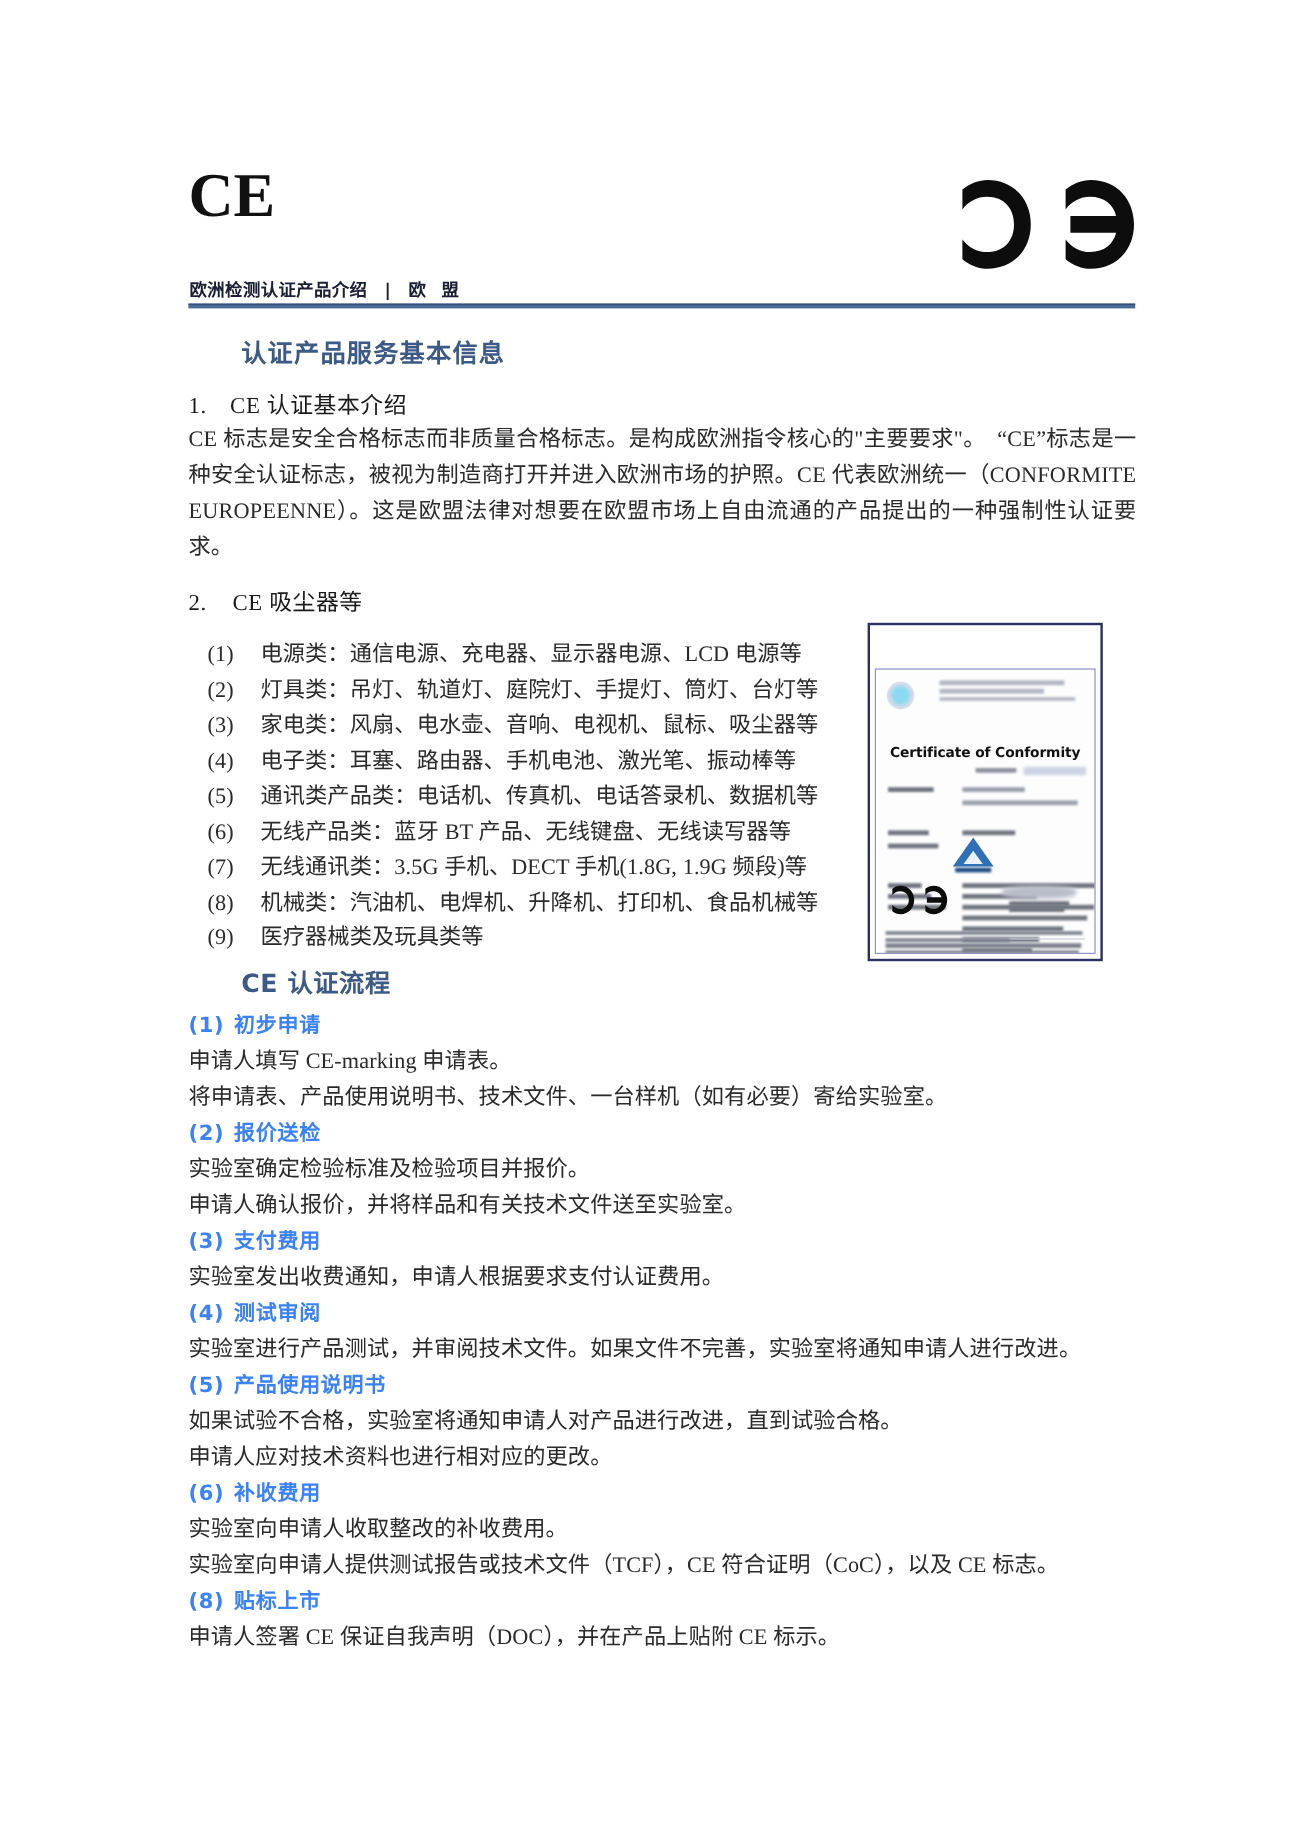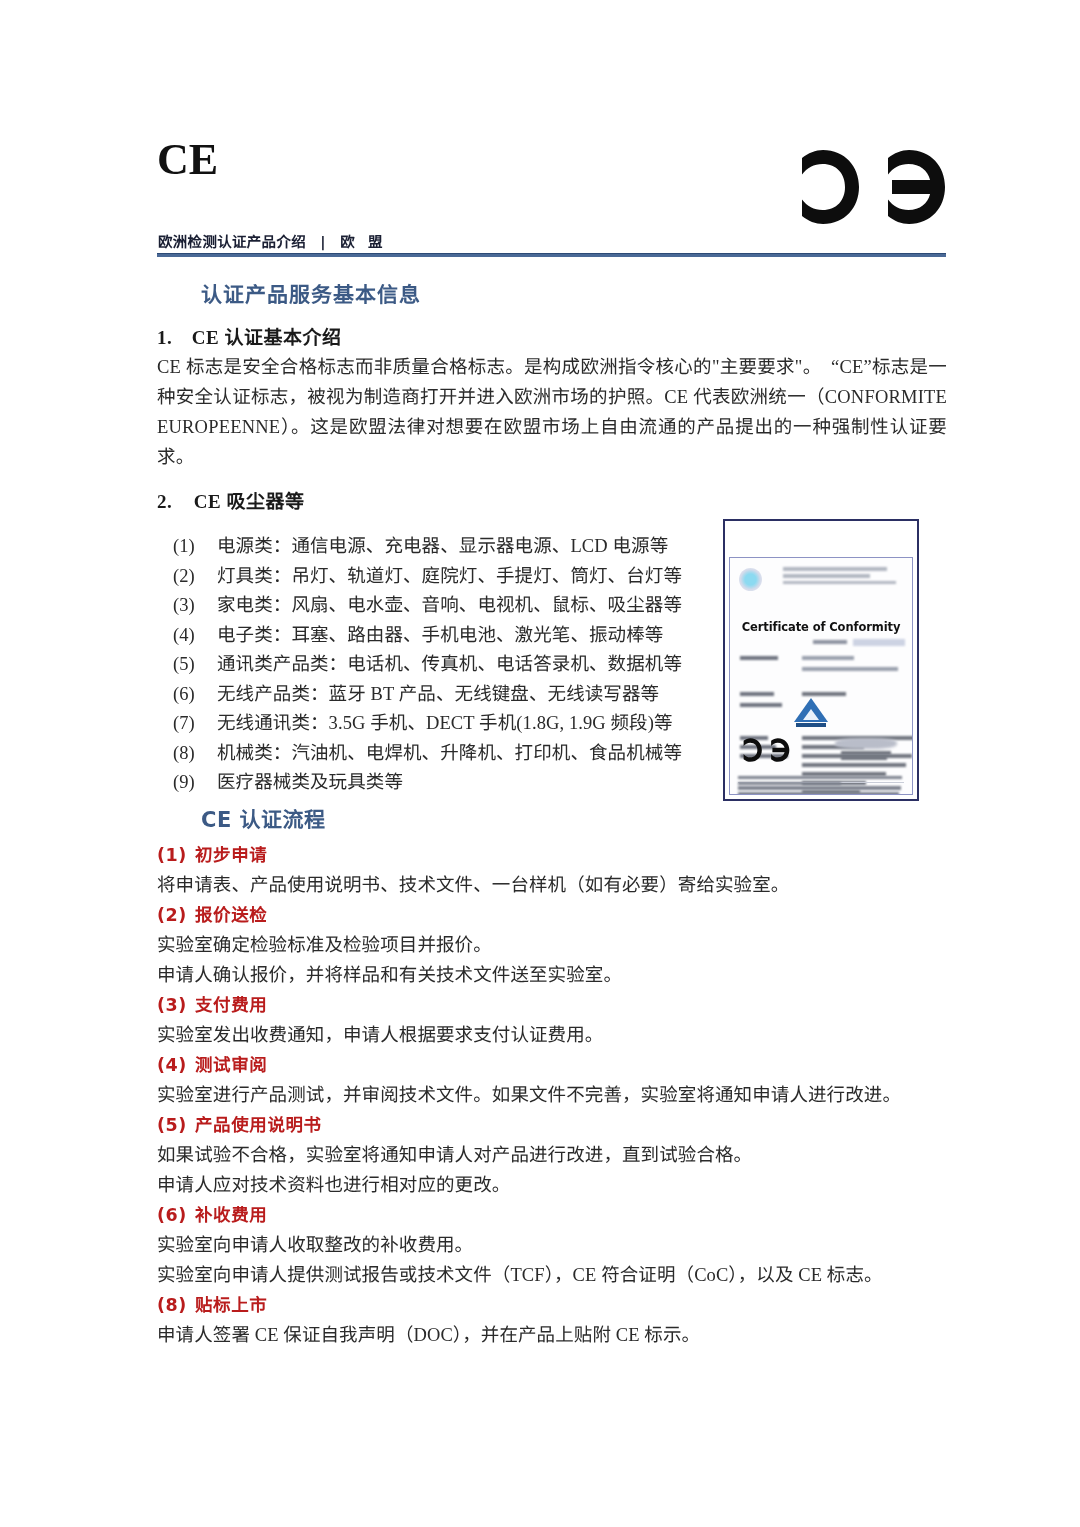--- a/index.html
+++ b/index.html
@@ -31,21 +31,21 @@
     left: 157px;
     top: 138px;
     width: 790px;
     height: 120px;
   }
   .ce-wordmark {
     position: absolute;
     left: 0;
     top: 0;
     font-family: "Liberation Serif", "DejaVu Serif", serif;
-    font-size: 44px;
+    font-size: 52px;
     font-weight: 700;
     letter-spacing: 0px;
     color: #111111;
     line-height: 1;
   }
   .ce-logo {
     position: absolute;
     right: 0;
     top: 6px;
     width: 150px;
@@ -93,21 +93,21 @@
     margin-left: 44px;
   }
   #heading-basic-info { top: 278px; }
   #heading-process    { top: 803px; letter-spacing: 0.5px; }
 
   .h-num {
     position: absolute;
     left: 157px;
     font-family: "Liberation Serif", "DejaVu Serif", serif;
     font-size: 19px;
-    font-weight: 700;
+    font-weight: 400;
     color: #1a1a1a;
     white-space: nowrap;
     letter-spacing: 0.5px;
   }
   #heading-sec1 { top: 322px; }
   #heading-sec2 { top: 486px; }
 
   
   .para {
     position: absolute;
@@ -351,21 +351,21 @@
   .steps {
     position: absolute;
     left: 157px;
     top: 840px;
     width: 800px;
   }
   .step-title {
     font-family: "DejaVu Sans", "Liberation Sans", sans-serif;
     font-size: 17.5px;
     font-weight: 700;
-    color: #b91c1c;
+    color: #3b82f6;
     line-height: 30px;
     letter-spacing: 0.6px;
     white-space: nowrap;
   }
   .step-line {
     font-family: "Liberation Serif", "DejaVu Serif", serif;
     font-size: 18.5px;
     color: #2a2a2a;
     line-height: 30px;
     letter-spacing: 0.1px;
@@ -519,20 +519,21 @@
           <i></i>
       </div>
 
     </div>
   </div>
 
   <div class="h-blue" id="heading-process">CE 认证流程</div>
 
   <div class="steps" id="process-steps">
       <div class="step-title"><span>(1)</span><span style="display: inline-block; width: 8px;"></span><span>初步申请</span></div>
+      <div class="step-line">申请人填写 CE-marking 申请表。</div>
       <div class="step-line">将申请表、产品使用说明书、技术文件、一台样机（如有必要）寄给实验室。</div>
       <div class="step-title"><span>(2)</span><span style="display: inline-block; width: 8px;"></span><span>报价送检</span></div>
       <div class="step-line">实验室确定检验标准及检验项目并报价。</div>
       <div class="step-line">申请人确认报价，并将样品和有关技术文件送至实验室。</div>
       <div class="step-title"><span>(3)</span><span style="display: inline-block; width: 8px;"></span><span>支付费用</span></div>
       <div class="step-line">实验室发出收费通知，申请人根据要求支付认证费用。</div>
       <div class="step-title"><span>(4)</span><span style="display: inline-block; width: 8px;"></span><span>测试审阅</span></div>
       <div class="step-line">实验室进行产品测试，并审阅技术文件。如果文件不完善，实验室将通知申请人进行改进。</div>
       <div class="step-title"><span>(5)</span><span style="display: inline-block; width: 8px;"></span><span>产品使用说明书</span></div>
       <div class="step-line">如果试验不合格，实验室将通知申请人对产品进行改进，直到试验合格。</div>

